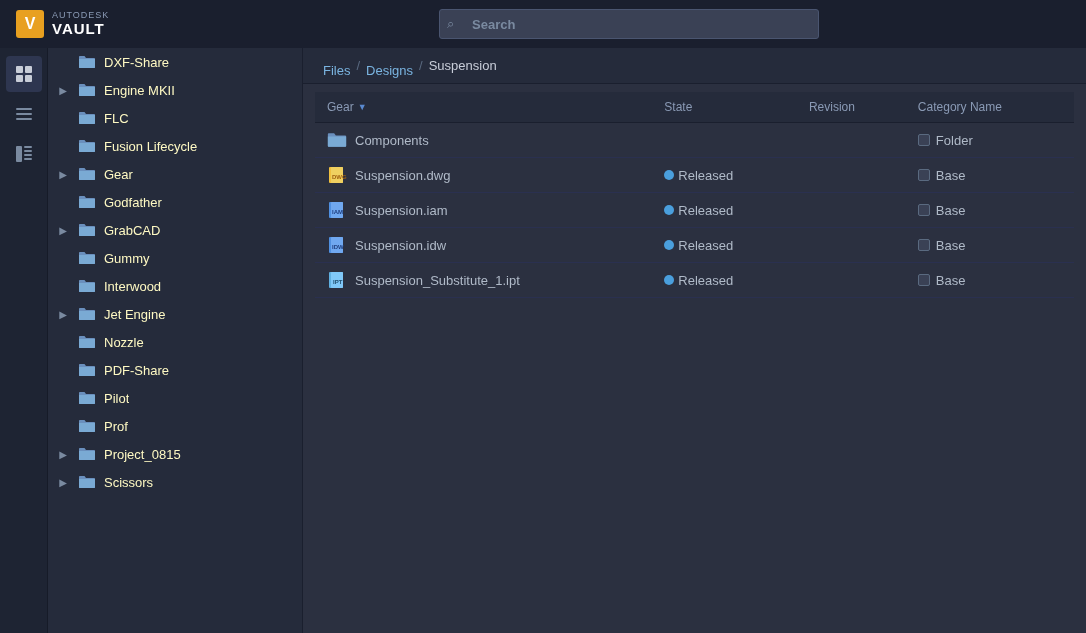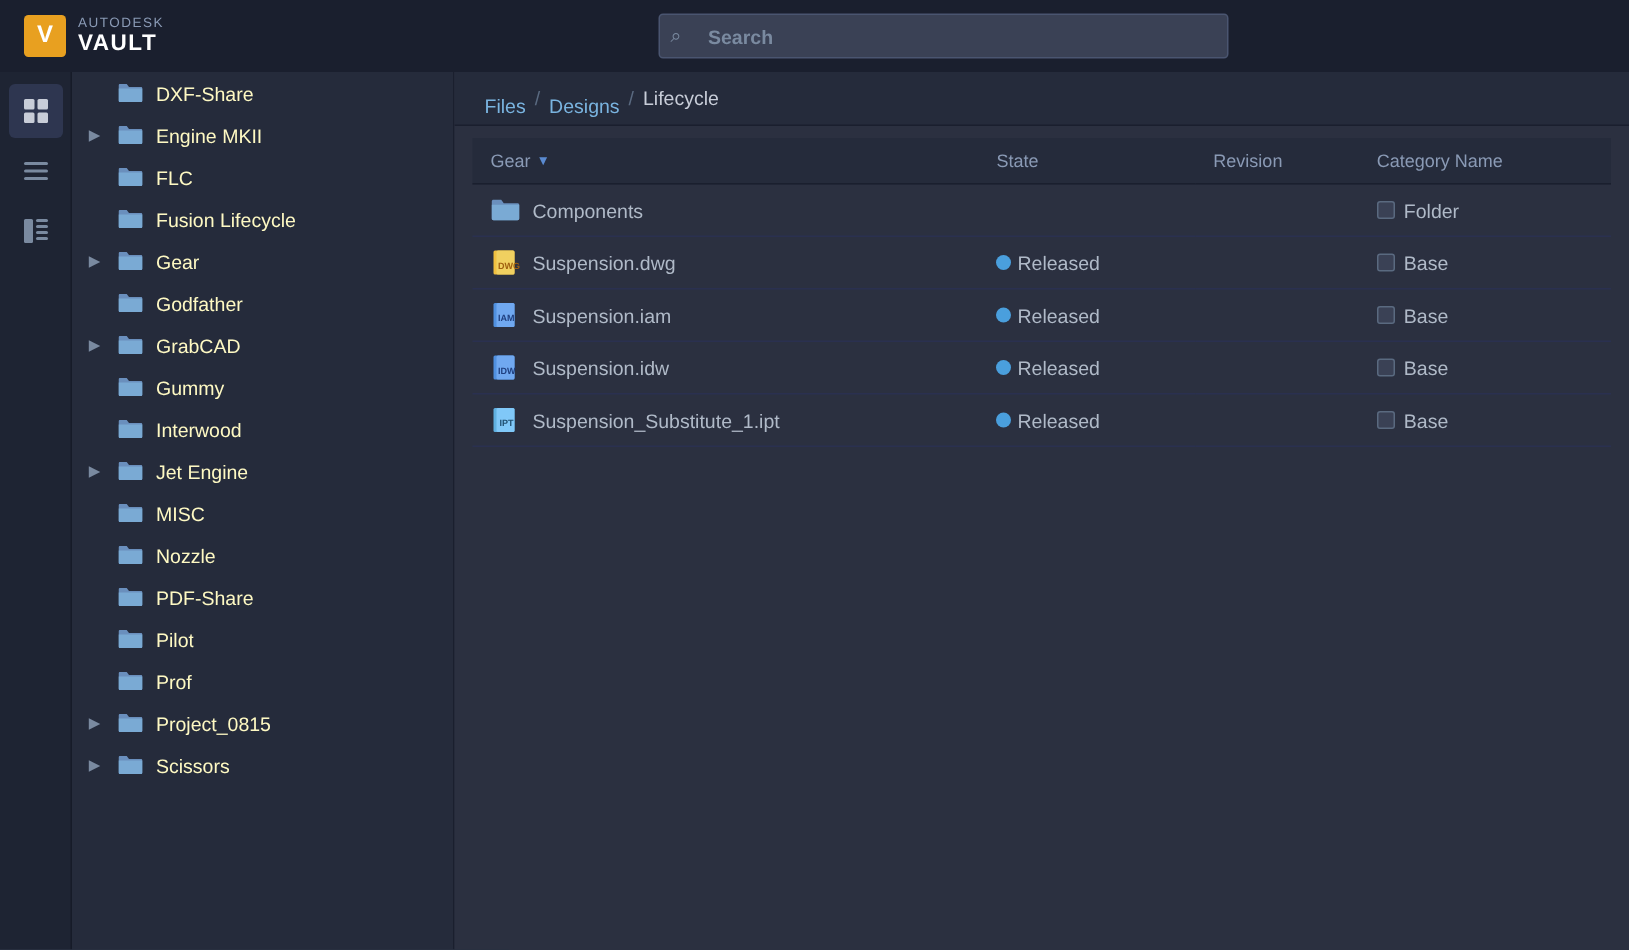--- a/index.html
+++ b/index.html
@@ -423,30 +423,20 @@
         <span class="tree-label">Jet Engine</span>
       </div>
       <div class="tree-item">
         <div class="tree-arrow empty"></div>
         <div class="folder-icon">
           <svg viewBox="0 0 16 14" fill="none" xmlns="http://www.w3.org/2000/svg">
     <path d="M0 2C0 1.4 0.4 1 1 1H5.5L7 3H15C15.6 3 16 3.4 16 4V12C16 12.6 15.6 13 15 13H1C0.4 13 0 12.6 0 12V2Z" fill="#6a8fbd"></path>
     <path d="M0 4H16V12C16 12.6 15.6 13 15 13H1C0.4 13 0 12.6 0 12V4Z" fill="#7aaad4"></path>
   </svg>
         </div>
-        <span class="tree-label">MISC</span>
-      </div>
-      <div class="tree-item">
-        <div class="tree-arrow empty"></div>
-        <div class="folder-icon">
-          <svg viewBox="0 0 16 14" fill="none" xmlns="http://www.w3.org/2000/svg">
-    <path d="M0 2C0 1.4 0.4 1 1 1H5.5L7 3H15C15.6 3 16 3.4 16 4V12C16 12.6 15.6 13 15 13H1C0.4 13 0 12.6 0 12V2Z" fill="#6a8fbd"></path>
-    <path d="M0 4H16V12C16 12.6 15.6 13 15 13H1C0.4 13 0 12.6 0 12V4Z" fill="#7aaad4"></path>
-  </svg>
-        </div>
         <span class="tree-label">Nozzle</span>
       </div>
       <div class="tree-item">
         <div class="tree-arrow empty"></div>
         <div class="folder-icon">
           <svg viewBox="0 0 16 14" fill="none" xmlns="http://www.w3.org/2000/svg">
     <path d="M0 2C0 1.4 0.4 1 1 1H5.5L7 3H15C15.6 3 16 3.4 16 4V12C16 12.6 15.6 13 15 13H1C0.4 13 0 12.6 0 12V2Z" fill="#6a8fbd"></path>
     <path d="M0 4H16V12C16 12.6 15.6 13 15 13H1C0.4 13 0 12.6 0 12V4Z" fill="#7aaad4"></path>
   </svg>
         </div>
@@ -494,21 +484,21 @@
       </div>
     </div>
 
   <div class="content">
 
     <div class="breadcrumb">
     <span class="breadcrumb-item">Files</span>
         <span class="breadcrumb-sep"> / </span>
         <span class="breadcrumb-item">Designs</span>
         <span class="breadcrumb-sep"> / </span>
-        <span class="breadcrumb-current">Lifecycle</span>
+        <span class="breadcrumb-current">Suspension</span>
       </div>
 
     <div class="file-table">
       <table>
         <thead>
           <tr>
             <th>
               <div class="th-name">
                 <span>Gear</span>
                 <span class="sort-icon">▼</span>

